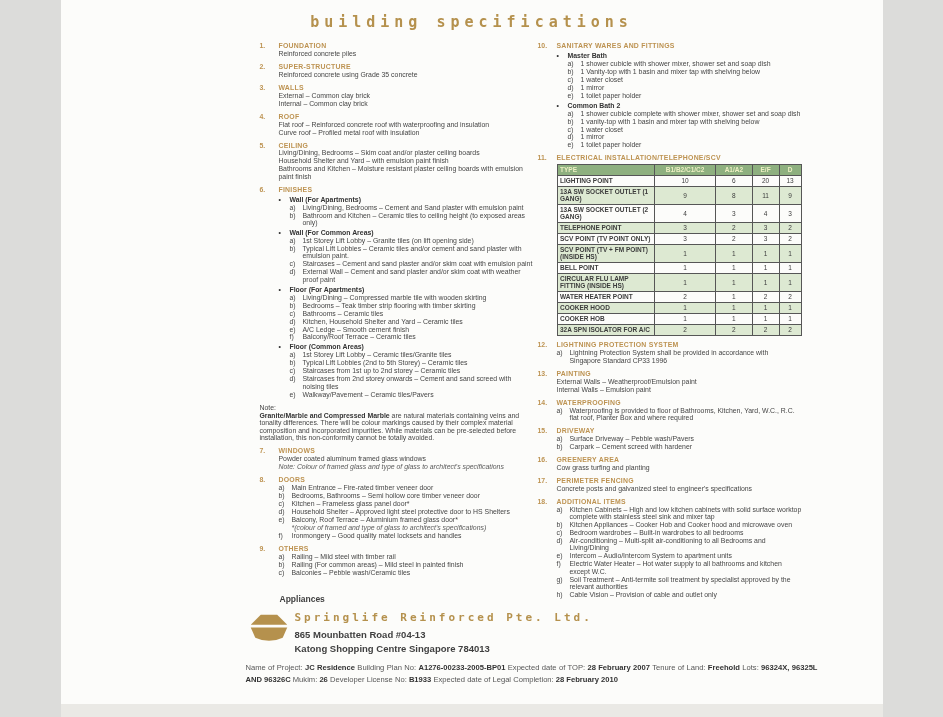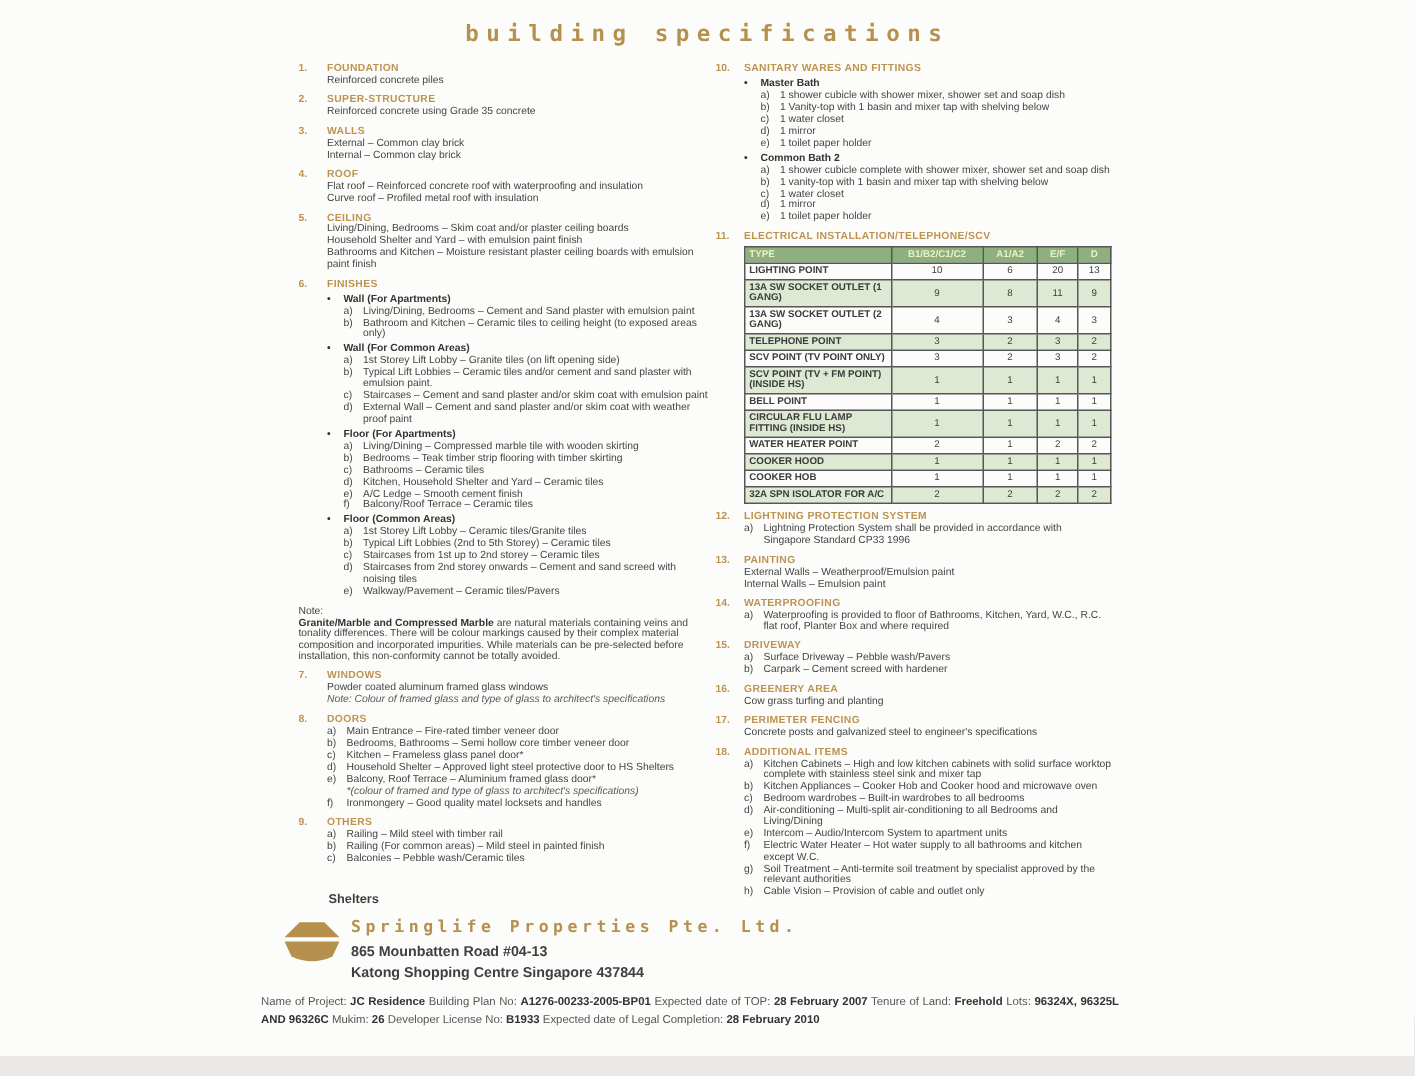--- a/index.html
+++ b/index.html
@@ -1,16 +1,16 @@
 <!DOCTYPE html>
 <html style="--accent: #bd9352;"><head>
 <meta charset="utf-8">
 <style>
   html,body{margin:0;padding:0;background:#dcdcda;font-family:"Liberation Sans",sans-serif;}
-  .page{position:relative;width:943px;height:717px;background:#fcfcfa;overflow:hidden;margin:0 auto;}
+  .page{position:relative;width:822px;height:717px;background:#fcfcfa;overflow:hidden;margin:0 auto;}
   .bottom-strip{position:absolute;left:0;bottom:0;width:100%;height:13px;background:#eae9e5;}
 
   .doc-title{position:absolute;top:13px;left:0;width:100%;text-align:center;
     font-family:"DejaVu Sans Mono",monospace;font-size:15px;font-weight:700;
     letter-spacing:5px;color:#b5914d;}
 
   .col{position:absolute;top:42px;font-size:6.9px;line-height:7.45px;color:#454545;}
   .col-left{left:199px;width:274px;}
   .col-right{left:477px;width:264px;}
 
@@ -41,21 +41,21 @@
   table.spec col.c2{width:15%;} table.spec col.c3{width:11%;} table.spec col.c4{width:9%;}
 
   .dev{position:absolute;left:187px;top:594px;width:565px;color:#3f3f3f;}
   .dev-label{margin-left:32px;font-size:8.5px;font-weight:700;margin-bottom:7px;}
   .dev-row{display:flex;}
   .dev-logo{width:47px;flex:none;padding-top:1px;}
   .dev-name{font-family:"DejaVu Sans Mono",monospace;font-size:11px;font-weight:700;
     letter-spacing:3px;color:#b5914d;margin-bottom:4px;white-space:nowrap;}
   .dev-addr{font-size:9.5px;font-weight:700;line-height:13.5px;}
 
-  .fine{position:absolute;left:174px;top:662px;width:572px;font-size:7.6px;line-height:11.5px;
+  .fine{position:absolute;left:185px;top:662px;width:572px;font-size:7.6px;line-height:11.5px;
     color:#565656;text-align:justify;}
   .fine .b{font-weight:700;color:#333;}
 </style>
 </head>
 <body>
 
 <div class="page">
 
   <div class="doc-title">building specifications</div>
 
@@ -511,32 +511,32 @@
           </div>
           <div class="let">
             <span class="let-label">h)</span>
             <span class="let-text">Cable Vision – Provision of cable and outlet only</span>
           </div>
         </div>
       </div>
     </div>
 
   <div class="dev">
-    <div class="dev-label">Shelters</div>
+    <div class="dev-label">Appliances</div>
     <div class="dev-row">
       <div class="dev-logo">
         <svg width="42" height="33" viewBox="0 0 46 34" aria-hidden="true">
           <polygon points="3,13 14,2 32,2 43,13" fill="#b5914d"></polygon>
           <path d="M3,16 L43,16 L38,27 Q23,34 8,27 Z" fill="#b5914d"></path>
         </svg>
       </div>
       <div class="dev-text">
-        <div class="dev-name">Springlife Properties Pte. Ltd.</div>
+        <div class="dev-name">Springlife Reinforced Pte. Ltd.</div>
         <div class="dev-addr">865 Mounbatten Road #04-13</div>
-        <div class="dev-addr">Katong Shopping Centre Singapore 437844</div>
+        <div class="dev-addr">Katong Shopping Centre Singapore 784013</div>
       </div>
     </div>
   </div>
 
   <div class="fine" id="fine-print"><span>Name of Project: </span><span class="b">JC Residence</span><span> Building Plan No: </span><span class="b">A1276-00233-2005-BP01</span><span> Expected date of TOP: </span><span class="b">28 February 2007</span><span> Tenure of Land: </span><span class="b">Freehold</span><span> Lots: </span><span class="b">96324X, 96325L AND 96326C</span><span> Mukim: </span><span class="b">26</span><span> Developer License No: </span><span class="b">B1933</span><span> Expected date of Legal Completion: </span><span class="b">28 February 2010</span></div>
 
   <div class="bottom-strip"></div>
 </div>
 
 </body></html>

